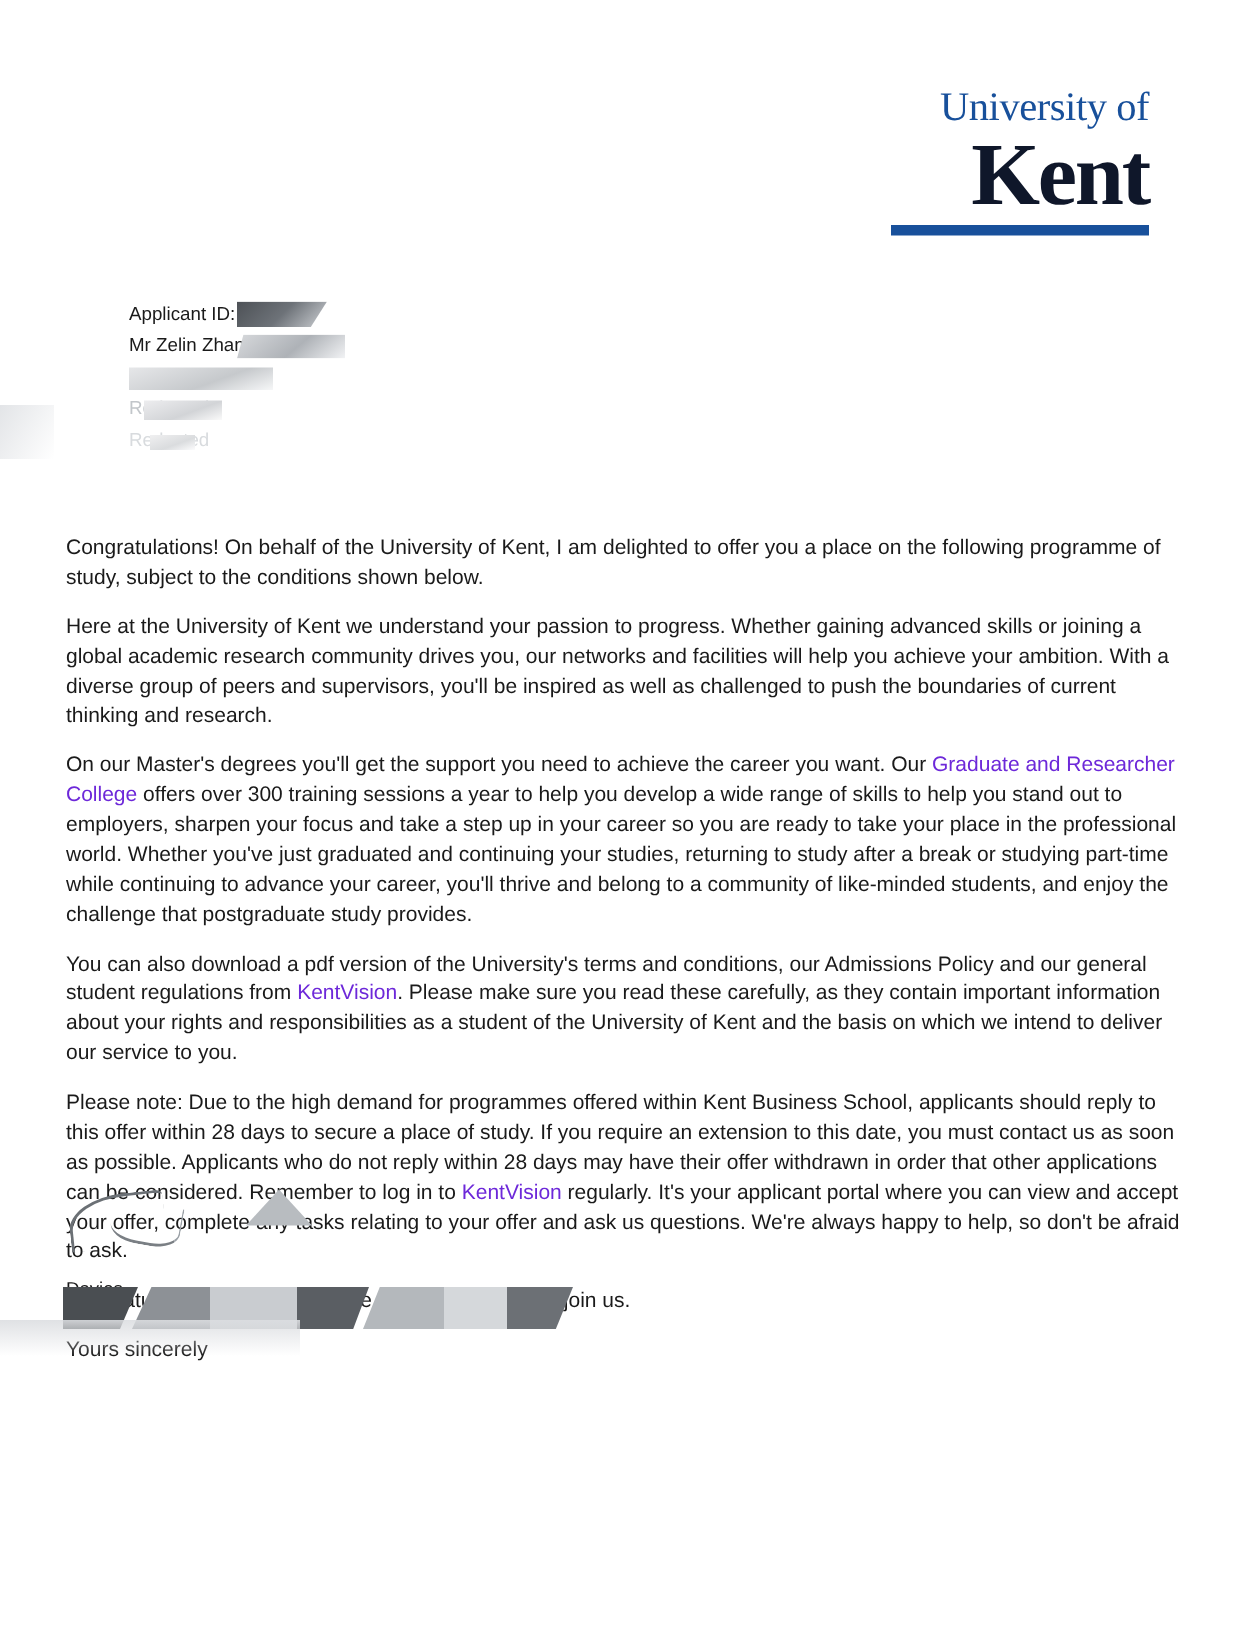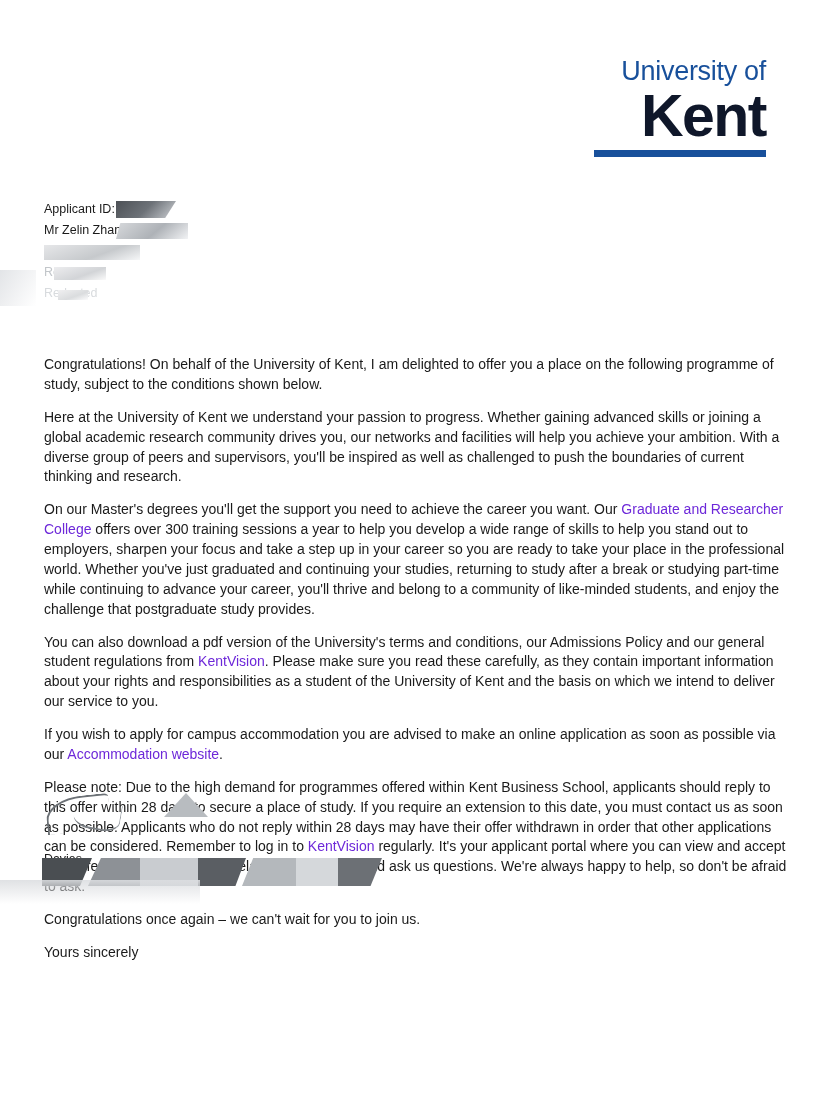--- a/index.html
+++ b/index.html
@@ -23,20 +23,21 @@
   }
 
   
   .logo-block {
     position: absolute;
     top: 58px;
     right: 62px;
     text-align: right;
     line-height: 1;
     color: #18509b;
+    font-family: Liberation Serif, serif;
   }
   .logo-line1 {
     font-size: 27px;
     font-weight: 400;
     letter-spacing: -0.3px;
     color: #18509b;
     display: block;
     margin-bottom: 2px;
   }
   .logo-line2 {
@@ -60,20 +61,21 @@
     left: 44px;
     top: 200px;
     width: 400px;
     font-size: 12.5px;
     line-height: 1.55;
   }
   .meta-row {
     position: relative;
     height: 21px;
     white-space: nowrap;
+    margin-left: 42px;
   }
   .redact {
     position: absolute;
     display: inline-block;
     background: linear-gradient(120deg, #5f6368 0%, #9aa0a6 45%, #e8eaed 100%);
   }
   .r1 { left: 72px; top: 1px; width: 60px; height: 17px;
         background: linear-gradient(135deg,#4d5156 0%,#6d7278 50%,#cfd2d6 100%);
         clip-path: polygon(0 0, 100% 0, 82% 100%, 0 100%); }
   .r2 { left: 72px; top: 2px; width: 72px; height: 16px;
@@ -221,21 +223,20 @@
       <span>Redacted</span>
       <span class="redact r5"></span>
     </div>
   </div>
 
   <div class="body-copy">
     <p>Congratulations! On behalf of the University of Kent, I am delighted to offer you a place on the following programme of study, subject to the conditions shown below.</p>
     <p>Here at the University of Kent we understand your passion to progress. Whether gaining advanced skills or joining a global academic research community drives you, our networks and facilities will help you achieve your ambition. With a diverse group of peers and supervisors, you'll be inspired as well as challenged to push the boundaries of current thinking and research.</p>
     <p><span>On our Master's degrees you'll get the support you need to achieve the career you want. Our </span><a class="link" href="#">Graduate and Researcher College</a><span> offers over 300 training sessions a year to help you develop a wide range of skills to help you stand out to employers, sharpen your focus and take a step up in your career so you are ready to take your place in the professional world. Whether you've just graduated and continuing your studies, returning to study after a break or studying part-time while continuing to advance your career, you'll thrive and belong to a community of like-minded students, and enjoy the challenge that postgraduate study provides.</span></p>
     <p><span>You can also download a pdf version of the University's terms and conditions, our Admissions Policy and our general student regulations from </span><a class="link" href="#">KentVision</a><span>. Please make sure you read these carefully, as they contain important information about your rights and responsibilities as a student of the University of Kent and the basis on which we intend to deliver our service to you.</span></p>
-    <p><span>If you wish to apply for campus accommodation you are advised to make an online application as soon as possible via our </span><a class="link" href="#">Accommodation website</a><span>.</span></p>
     <p><span>Please note: Due to the high demand for programmes offered within Kent Business School, applicants should reply to this offer within 28 days to secure a place of study. If you require an extension to this date, you must contact us as soon as possible. Applicants who do not reply within 28 days may have their offer withdrawn in order that other applications can be considered. Remember to log in to </span><a class="link" href="#">KentVision</a><span> regularly. It's your applicant portal where you can view and accept your offer, complete any tasks relating to your offer and ask us questions. We're always happy to help, so don't be afraid to ask.</span></p>
     <p>Congratulations once again – we can't wait for you to join us.</p>
     <p>Yours sincerely</p>
   </div>
 
   <div class="sig-area">
     <div class="sig-swoosh"></div>
     <div class="sig-swoosh2"></div>
     <div class="sig-tri t1"></div>
   </div>

